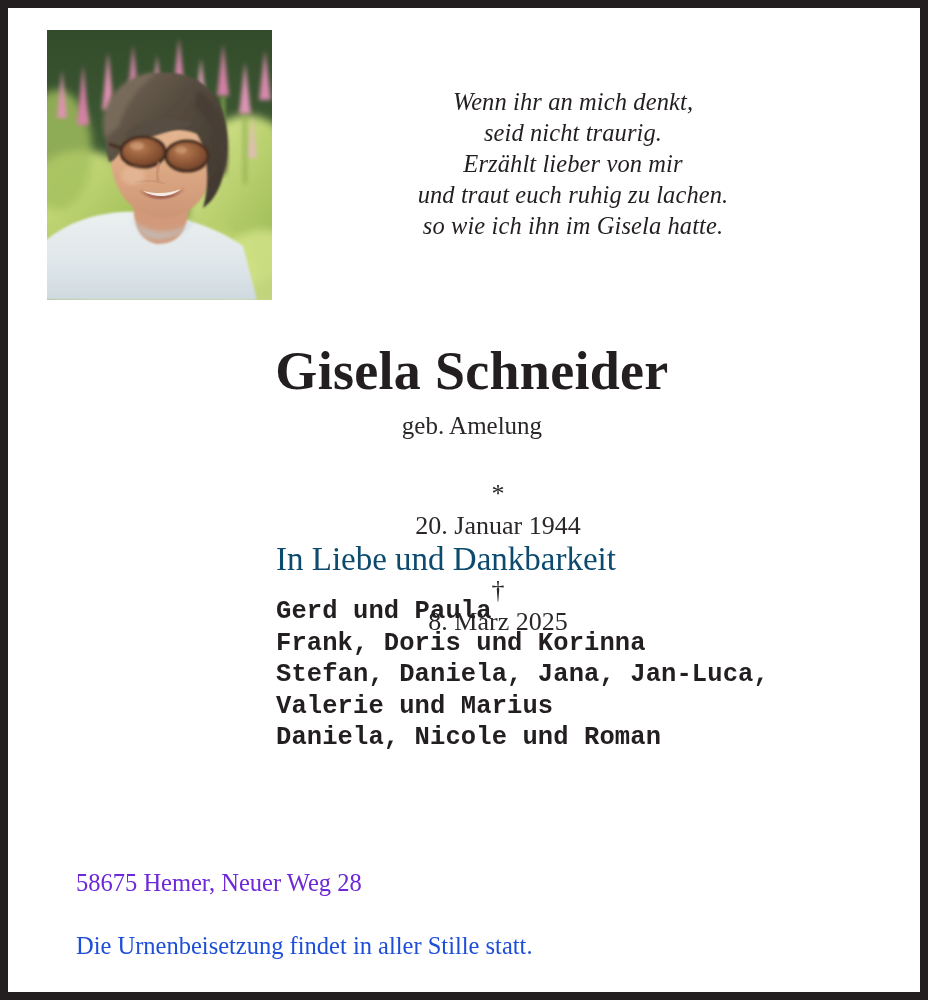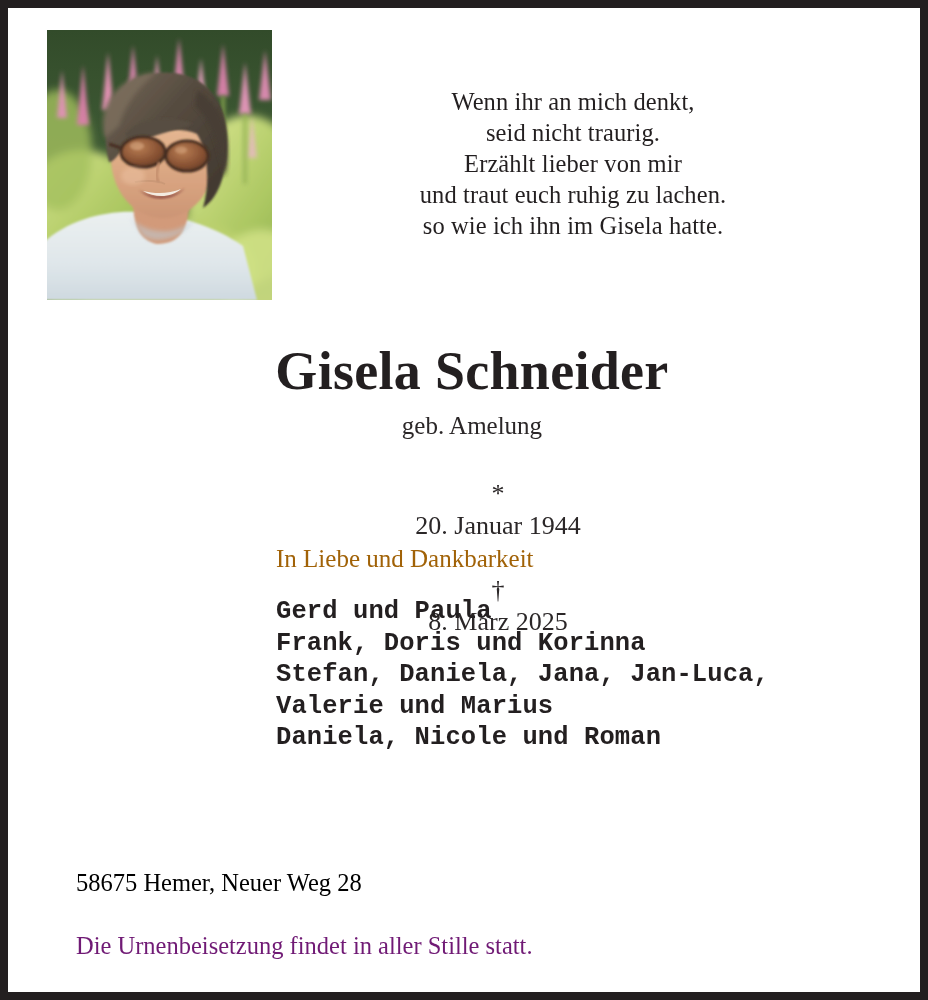--- a/index.html
+++ b/index.html
@@ -48,20 +48,21 @@
     display: block;
   }
 
   
   .poem {
     position: absolute;
     left: 300px;
     top: 78px;
     width: 530px;
     text-align: center;
+    font-style: italic;
     font-size: 24.5px;
     line-height: 31px;
     color: #231f20;
     letter-spacing: 0.1px;
   }
   .poem-line { display: block; white-space: nowrap; }
 
   
   .name-block {
     position: absolute;
@@ -94,23 +95,23 @@
 
   
   .dedication-block {
     position: absolute;
     left: 268px;
     top: 536px;
     width: 600px;
     text-align: left;
   }
   .dedication-lead {
-    font-size: 25px;
+    font-size: 33px;
     line-height: 30px;
-    color: #a16207;
+    color: #0c4a6e;
     margin-bottom: 22px;
   }
   .family-list {
     font-size: 25.5px;
     font-weight: bold;
     line-height: 31.5px;
     color: #231f20;
     letter-spacing: 0.1px;
     font-family: Liberation Mono, monospace;
   }
@@ -120,27 +121,27 @@
   .footer-block {
     position: absolute;
     left: 68px;
     top: 860px;
     width: 760px;
     text-align: left;
   }
   .address-line {
     font-size: 24.5px;
     line-height: 30px;
-    color: #000000;
+    color: #6d28d9;
   }
   .service-note {
     margin-top: 33px;
     font-size: 24.5px;
     line-height: 30px;
-    color: #701a75;
+    color: #1d4ed8;
   }
 </style>
 </head>
 <body>
 
 <div class="obituary-frame">
   <div class="card-inner">
 
     <div class="portrait">
       <svg class="photo-canvas" viewBox="0 0 225 270" preserveAspectRatio="xMidYMid slice">

